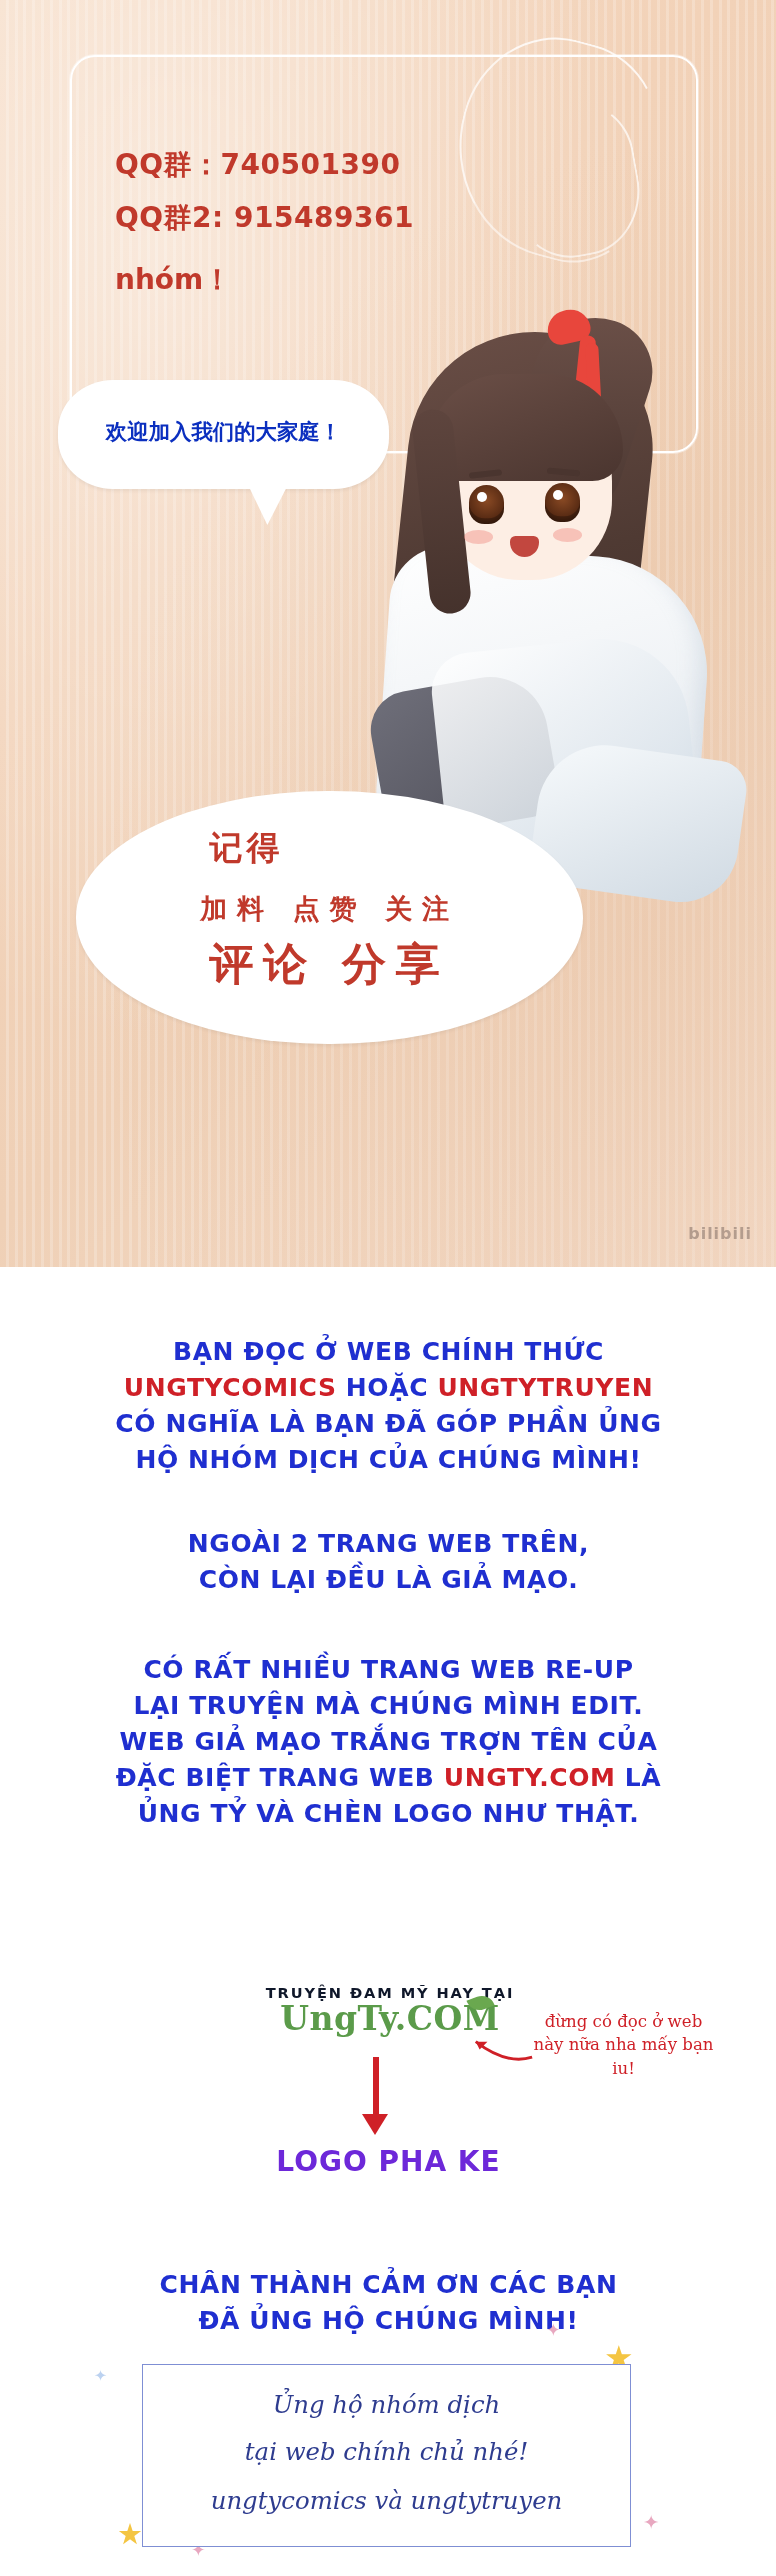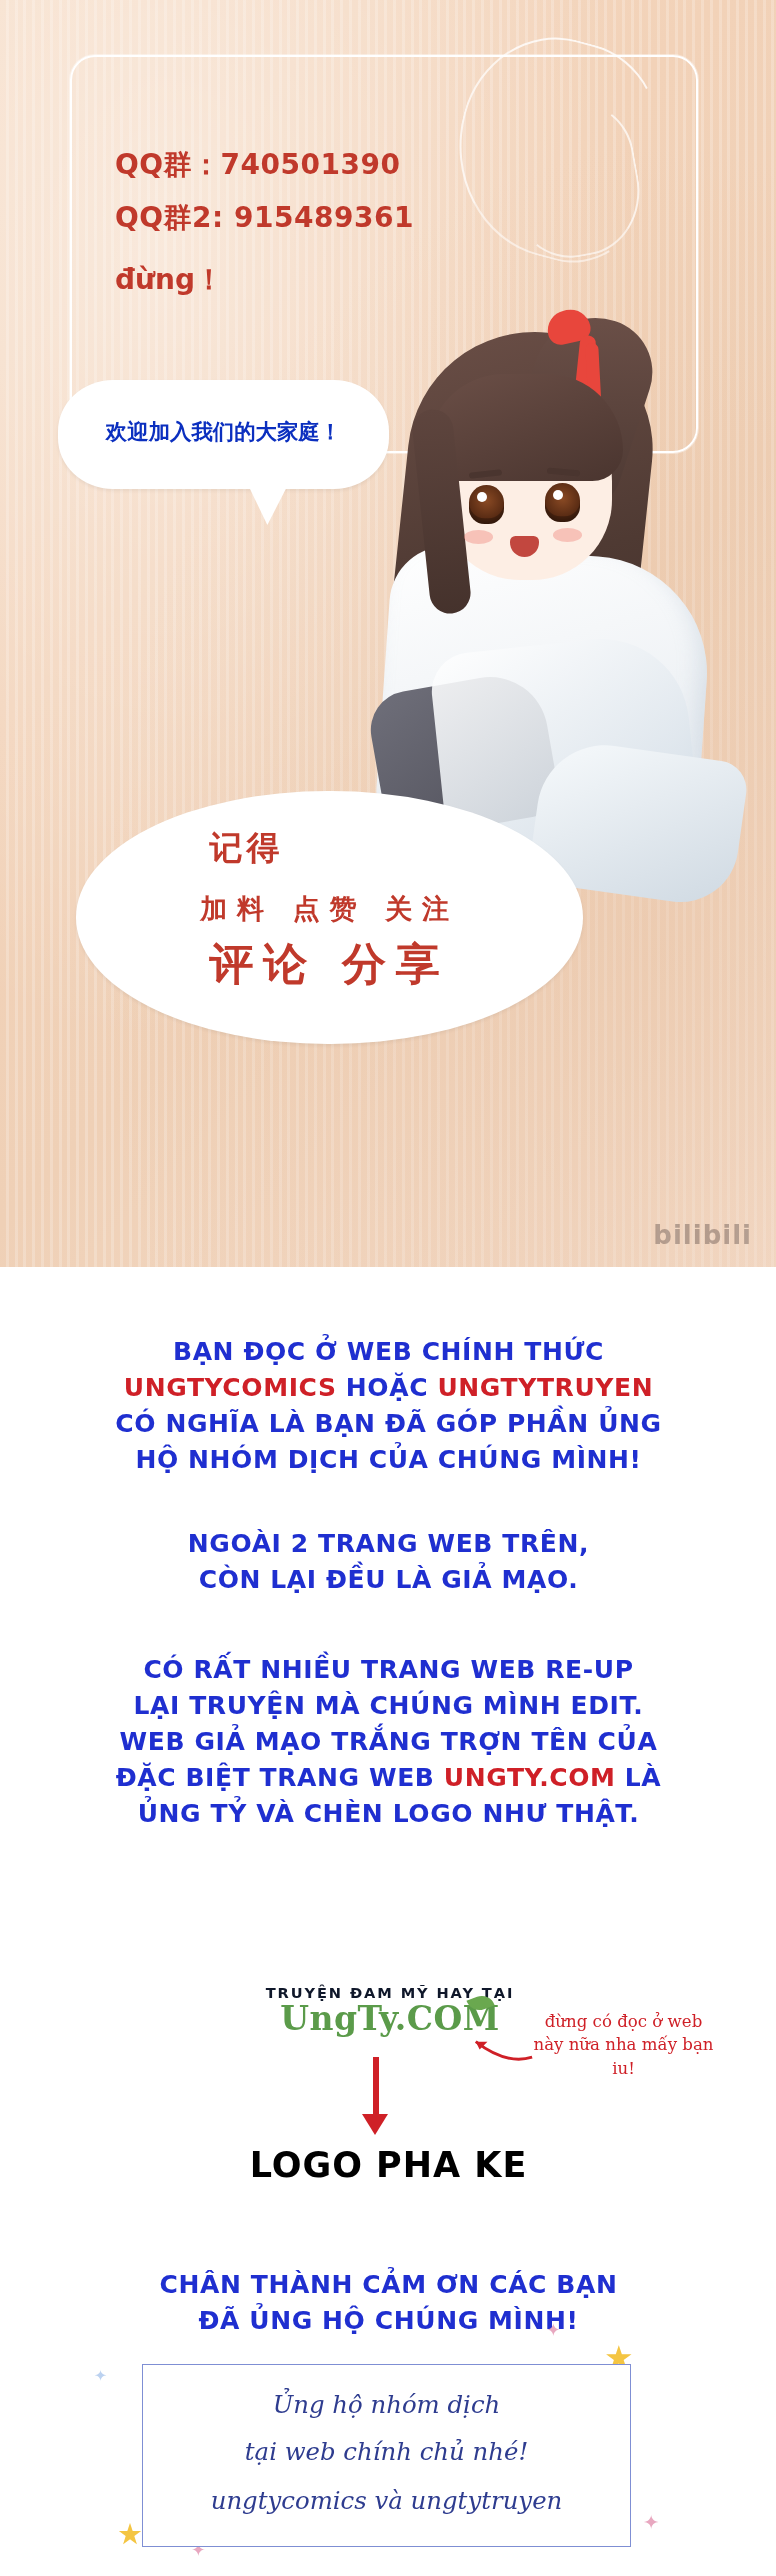--- a/index.html
+++ b/index.html
@@ -259,23 +259,23 @@
     position: absolute;
     left: 507px; top: 107px;
     width: 127px; height: 146px;
     border: 2.9px solid rgba(255,255,255,0.6);
     border-radius: 60% 40% 50% 50%;
     border-color: transparent rgba(255,255,255,0.7) rgba(255,255,255,0.6) transparent;
     transform: rotate(-10deg);
   }
   .watermark {
     position: absolute;
-    right: 25px; bottom: 17px;
+    right: 25px; bottom: 24px;
     color: rgba(130,110,100,0.55);
-    font-size: 26px;
+    font-size: 16px;
     letter-spacing: 1px;
     font-weight: bold;
   }
 
   
   .text-panel {
     position: absolute;
     left: 0; top: 1287px;
     width: 777px;
     height: 1309px;
@@ -356,23 +356,23 @@
     width: 0; height: 0;
     border-left: 13.6px solid transparent;
     border-right: 13.6px solid transparent;
     border-top: 21.4px solid #cf2027;
   }
   .fake-label {
     position: absolute;
     left: 0; top: 858px;
     width: 777px;
     text-align: center;
-    color: #000000;
-    font-weight: bold;
-    font-size: 35px;
+    color: #6d28d9;
+    font-weight: bold;
+    font-size: 28px;
     letter-spacing: 1px;
   }
 
   
   .bottom-box {
     position: absolute;
     left: 142px; top: 1077px;
     width: 487px; height: 181px;
     border: 1.9px solid #7f8fd4;
     background: #ffffff;
@@ -409,21 +409,21 @@
   <div class="top-panel">
     <div class="paper-grain"></div>
 
     <div class="smoke"></div>
     <div class="smoke2"></div>
 
     <div class="frame-box"></div>
 
     <div class="qq-line qq-1">QQ群：740501390</div>
     <div class="qq-line qq-2">QQ群2: 915489361</div>
-    <div class="welcome-cn">đừng！</div>
+    <div class="welcome-cn">nhóm！</div>
 
     <div class="char">
       <div class="hair-back"></div>
       <div class="hair-tail"></div>
       <div class="ribbon"></div>
       <div class="ribbon-tail-1"></div>
       <div class="ribbon-tail-2"></div>
       <div class="body-robe"></div>
       <div class="robe-dark"></div>
       <div class="robe-fold"></div>

